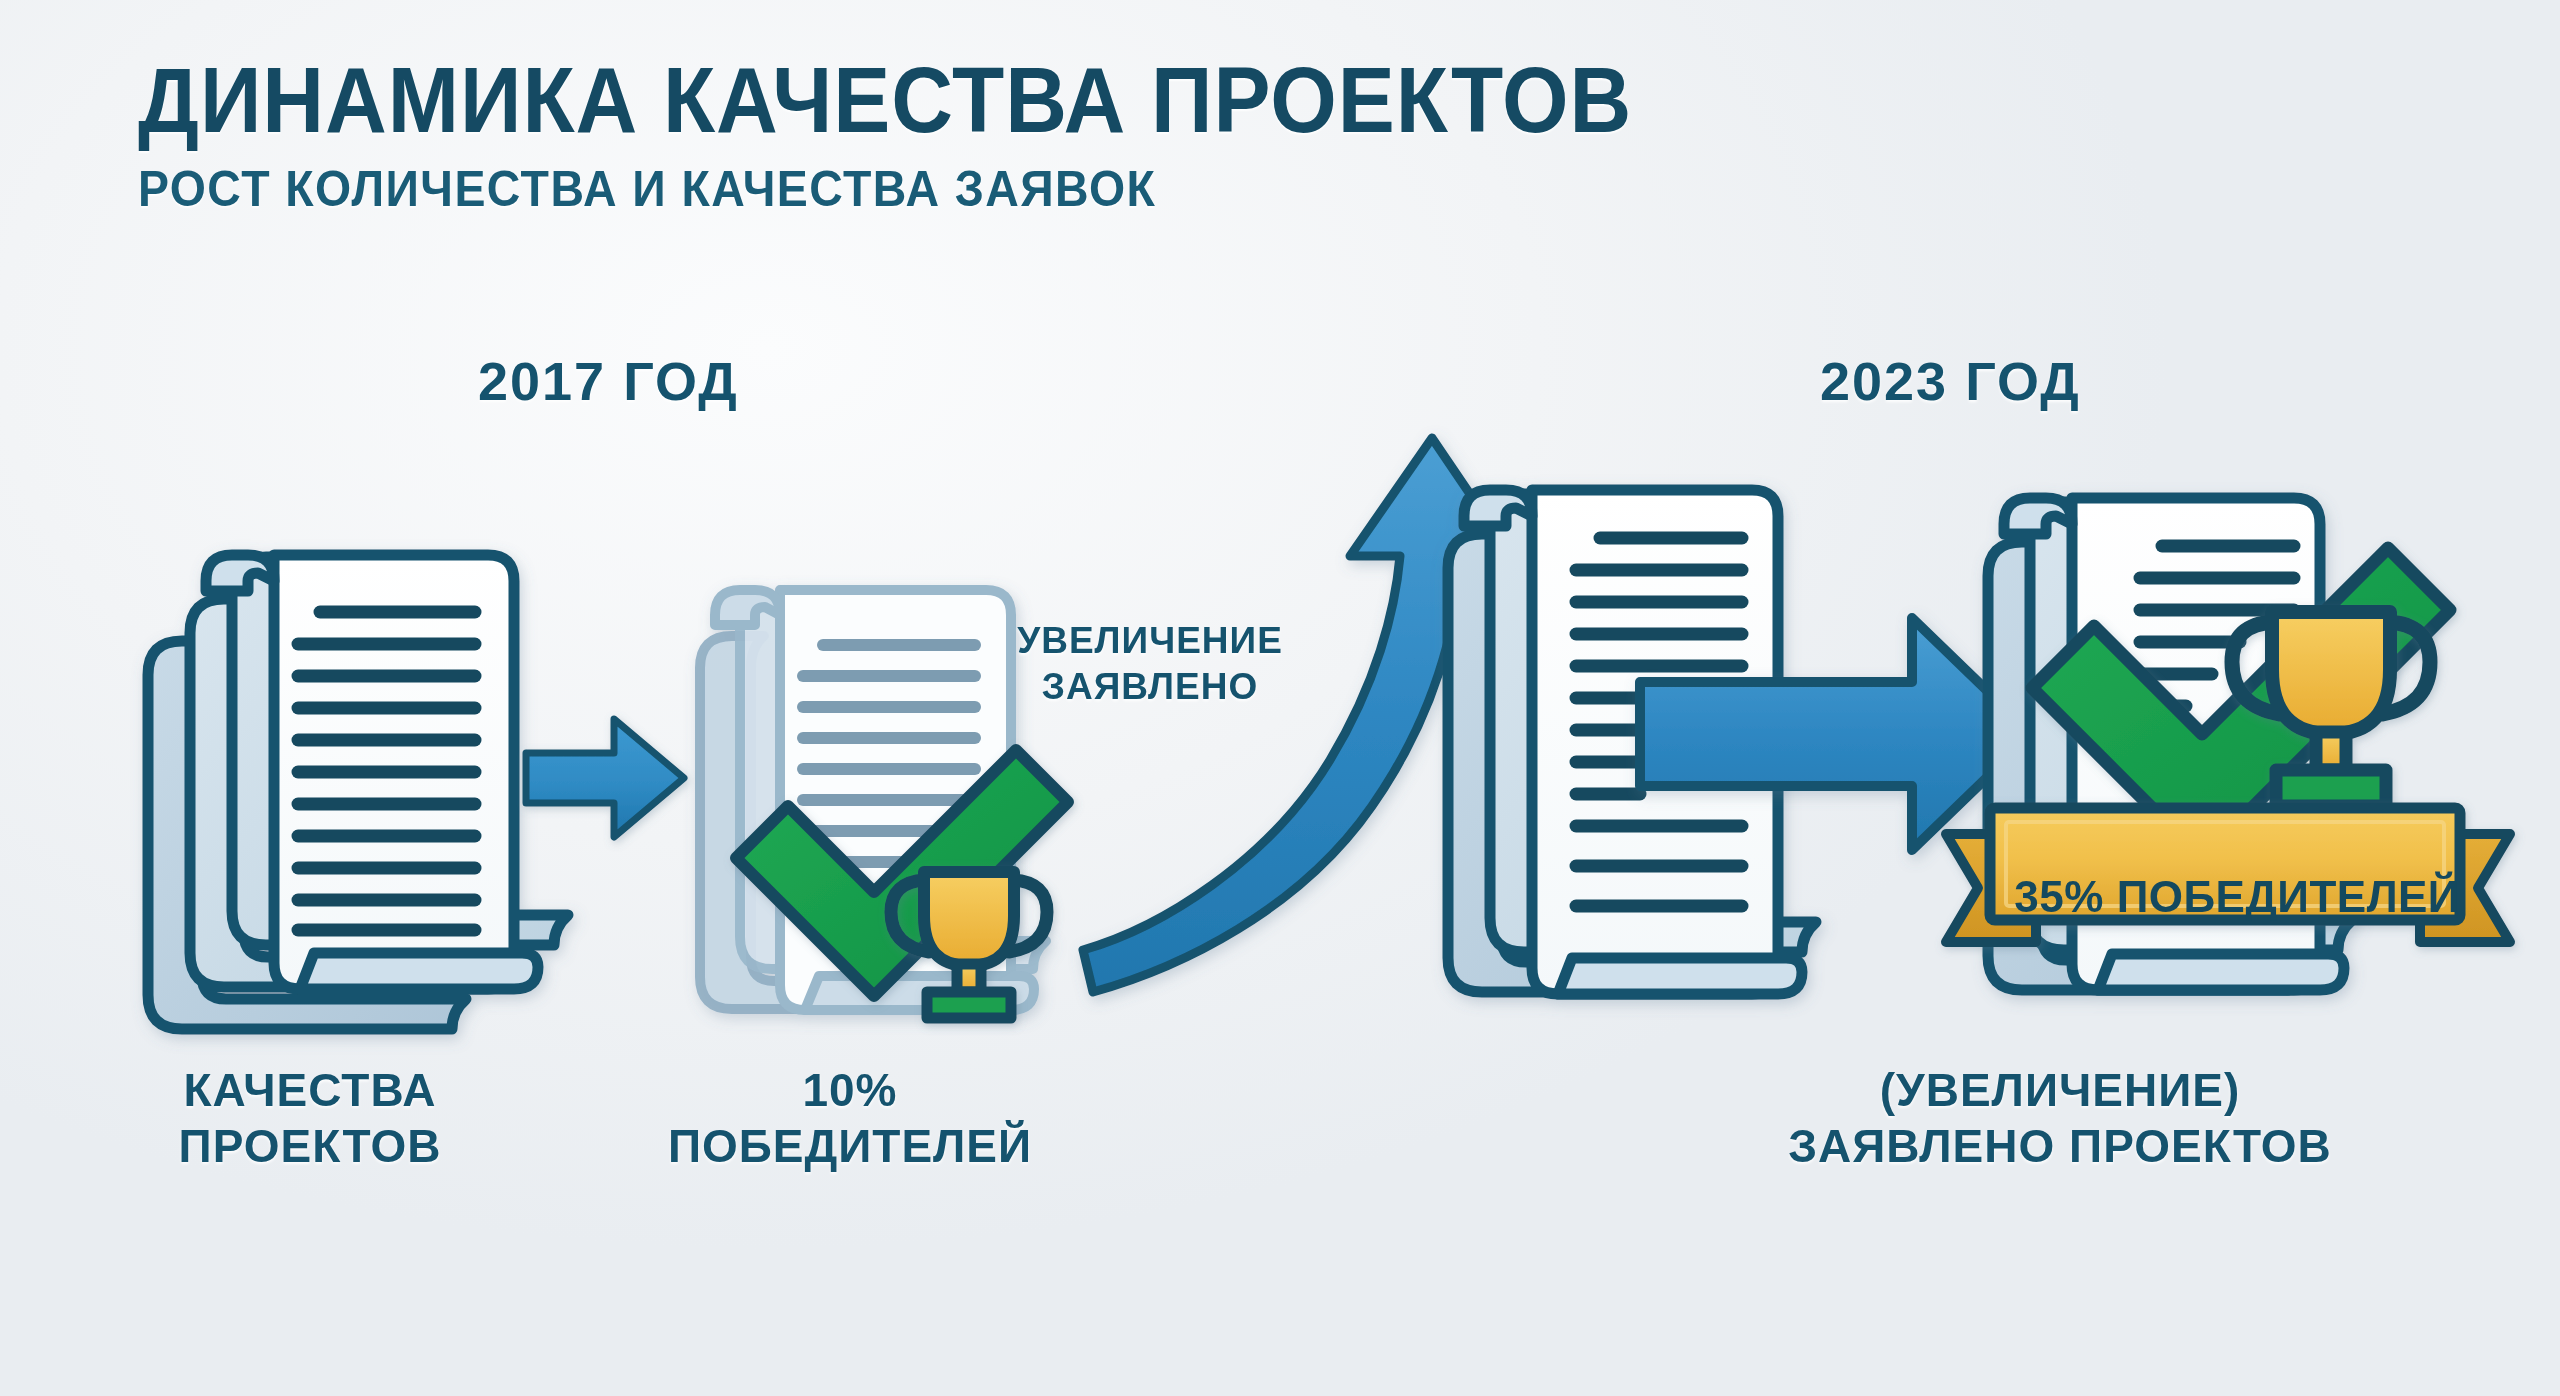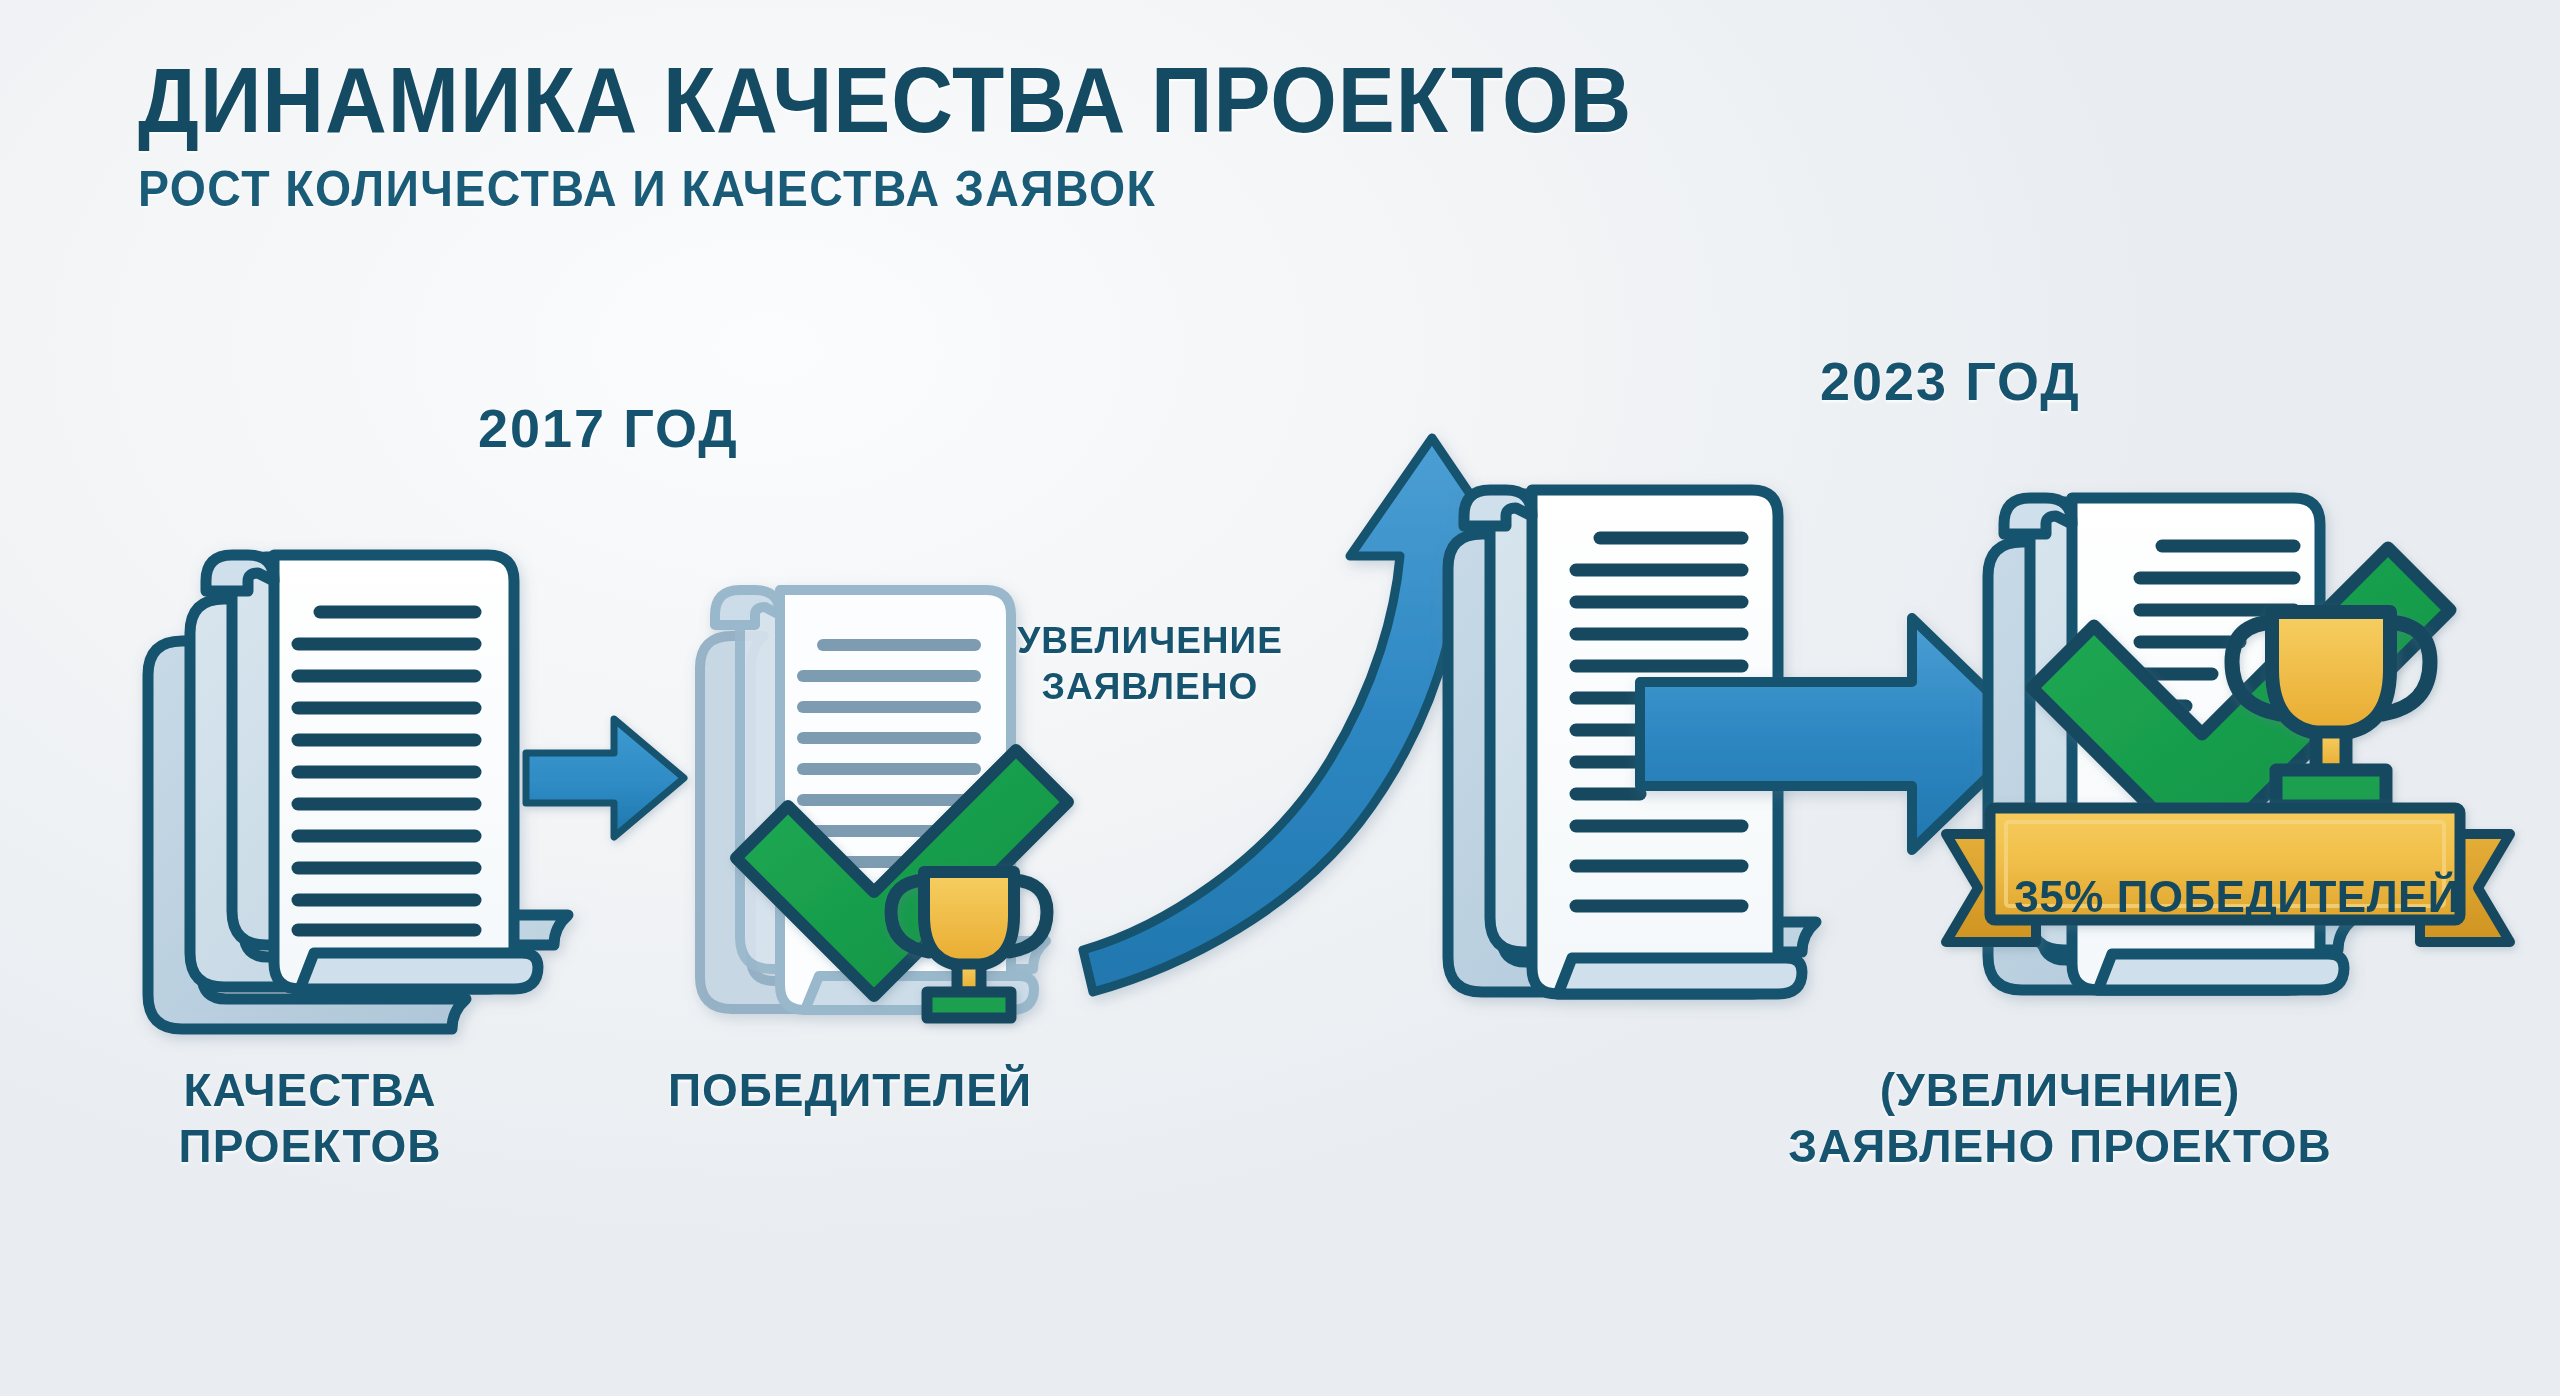--- a/index.html
+++ b/index.html
@@ -63,21 +63,21 @@
   .year-label {
     position: absolute;
     font-family: "Liberation Sans Narrow", "Liberation Sans", sans-serif;
     font-size: 54px;
     font-weight: bold;
     letter-spacing: 2px;
     color: #15536e;
     text-shadow: 0 2px 3px rgba(255,255,255,0.9);
     white-space: nowrap;
   }
-  #year-2017 { left: 478px; top: 350px; margin-top: 47px; }
+  #year-2017 { left: 478px; top: 350px; }
   #year-2025 { left: 1820px; top: 350px; }
 
   
   .caption {
     position: absolute;
     font-family: "Liberation Sans Narrow", "Liberation Sans", sans-serif;
     font-size: 46px;
     line-height: 56px;
     font-weight: bold;
     letter-spacing: 1px;
@@ -383,20 +383,21 @@
   </div>
 
   <div id="ribbon-text">35% ПОБЕДИТЕЛЕЙ</div>
 
   <div class="caption" id="caption-applied-2017">
     <div>КАЧЕСТВА</div>
     <div>ПРОЕКТОВ</div>
   </div>
 
   <div class="caption" id="caption-winners-2017">
+    <div>10%</div>
     <div>ПОБЕДИТЕЛЕЙ</div>
   </div>
 
   <div class="caption" id="caption-applied-2025">
     <div>(УВЕЛИЧЕНИЕ)</div>
     <div>ЗАЯВЛЕНО ПРОЕКТОВ</div>
   </div>
 
 </div>
 

